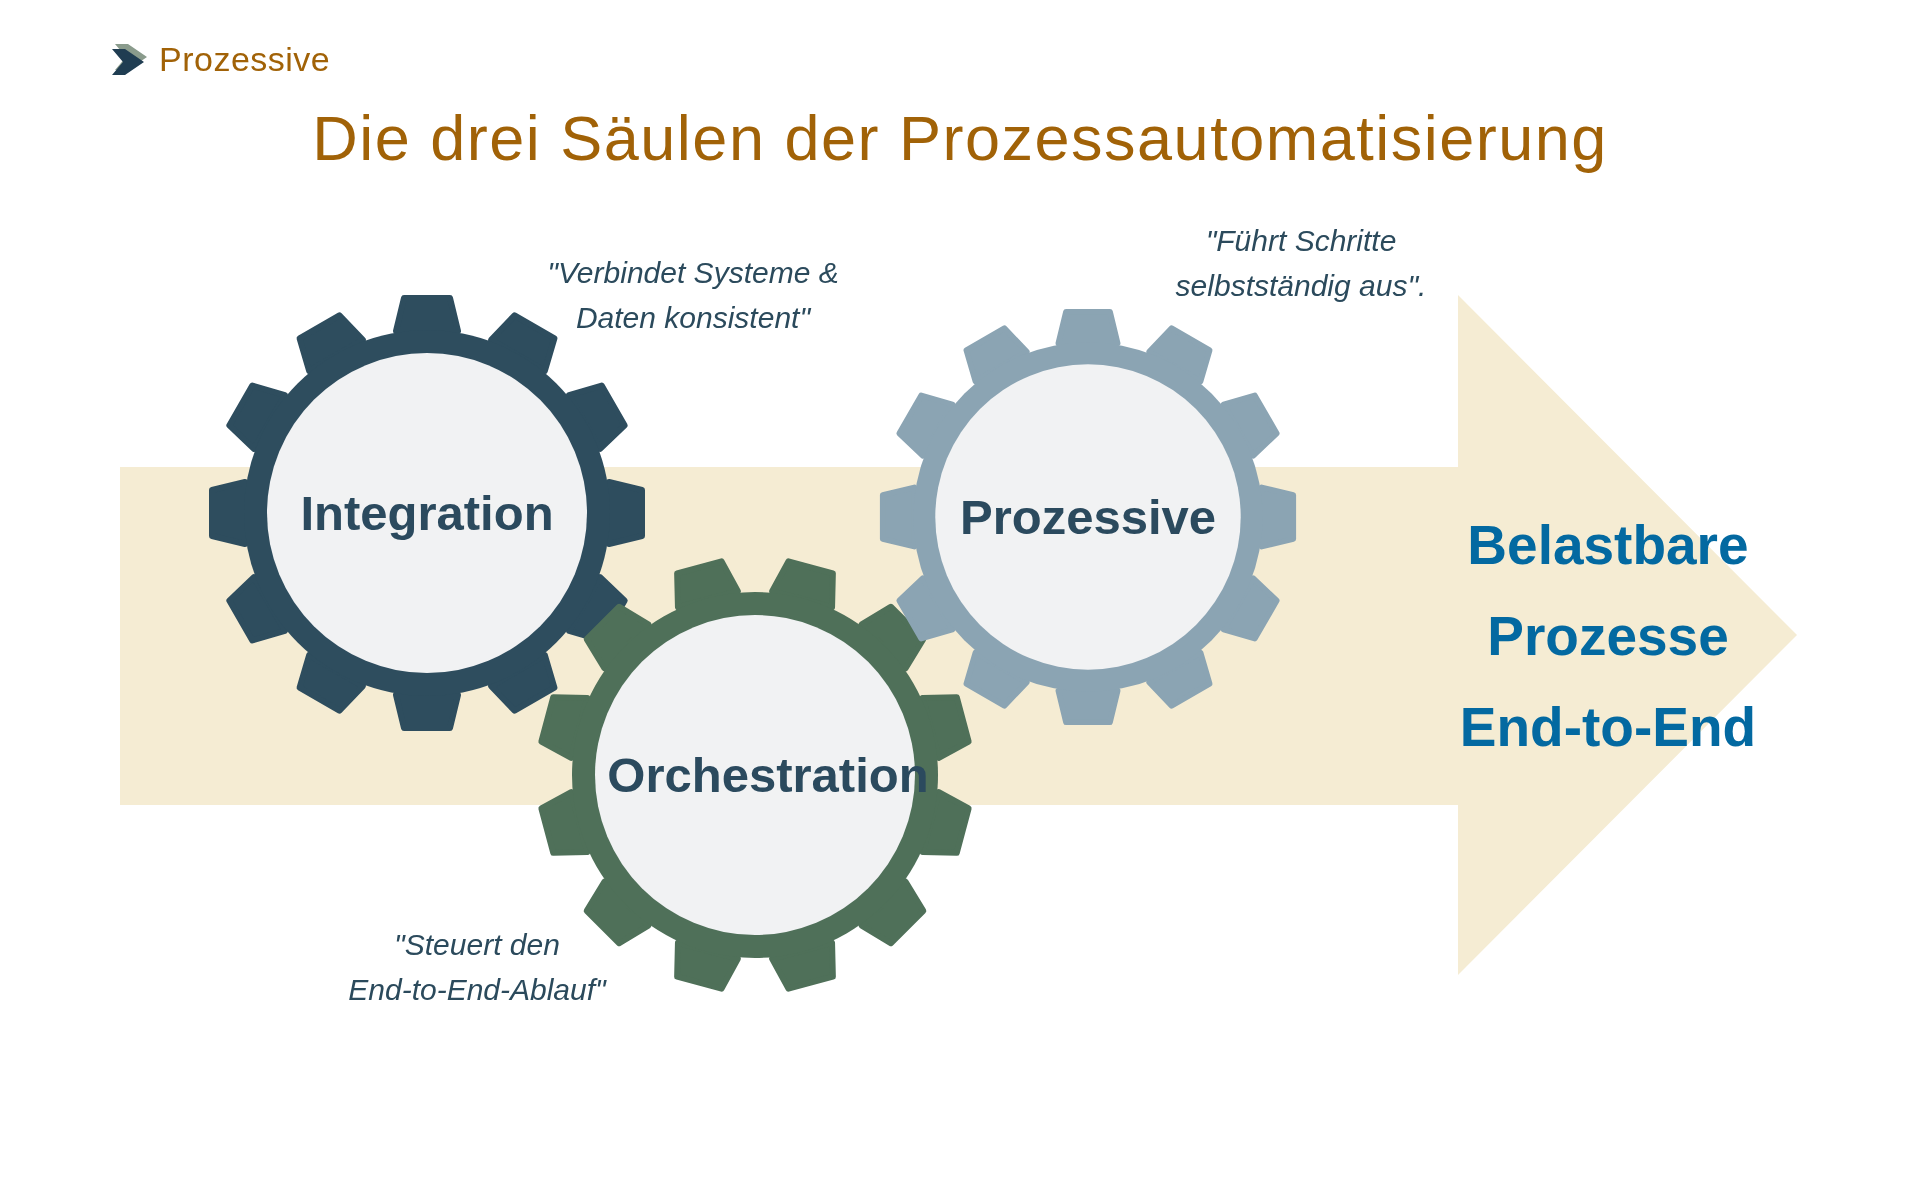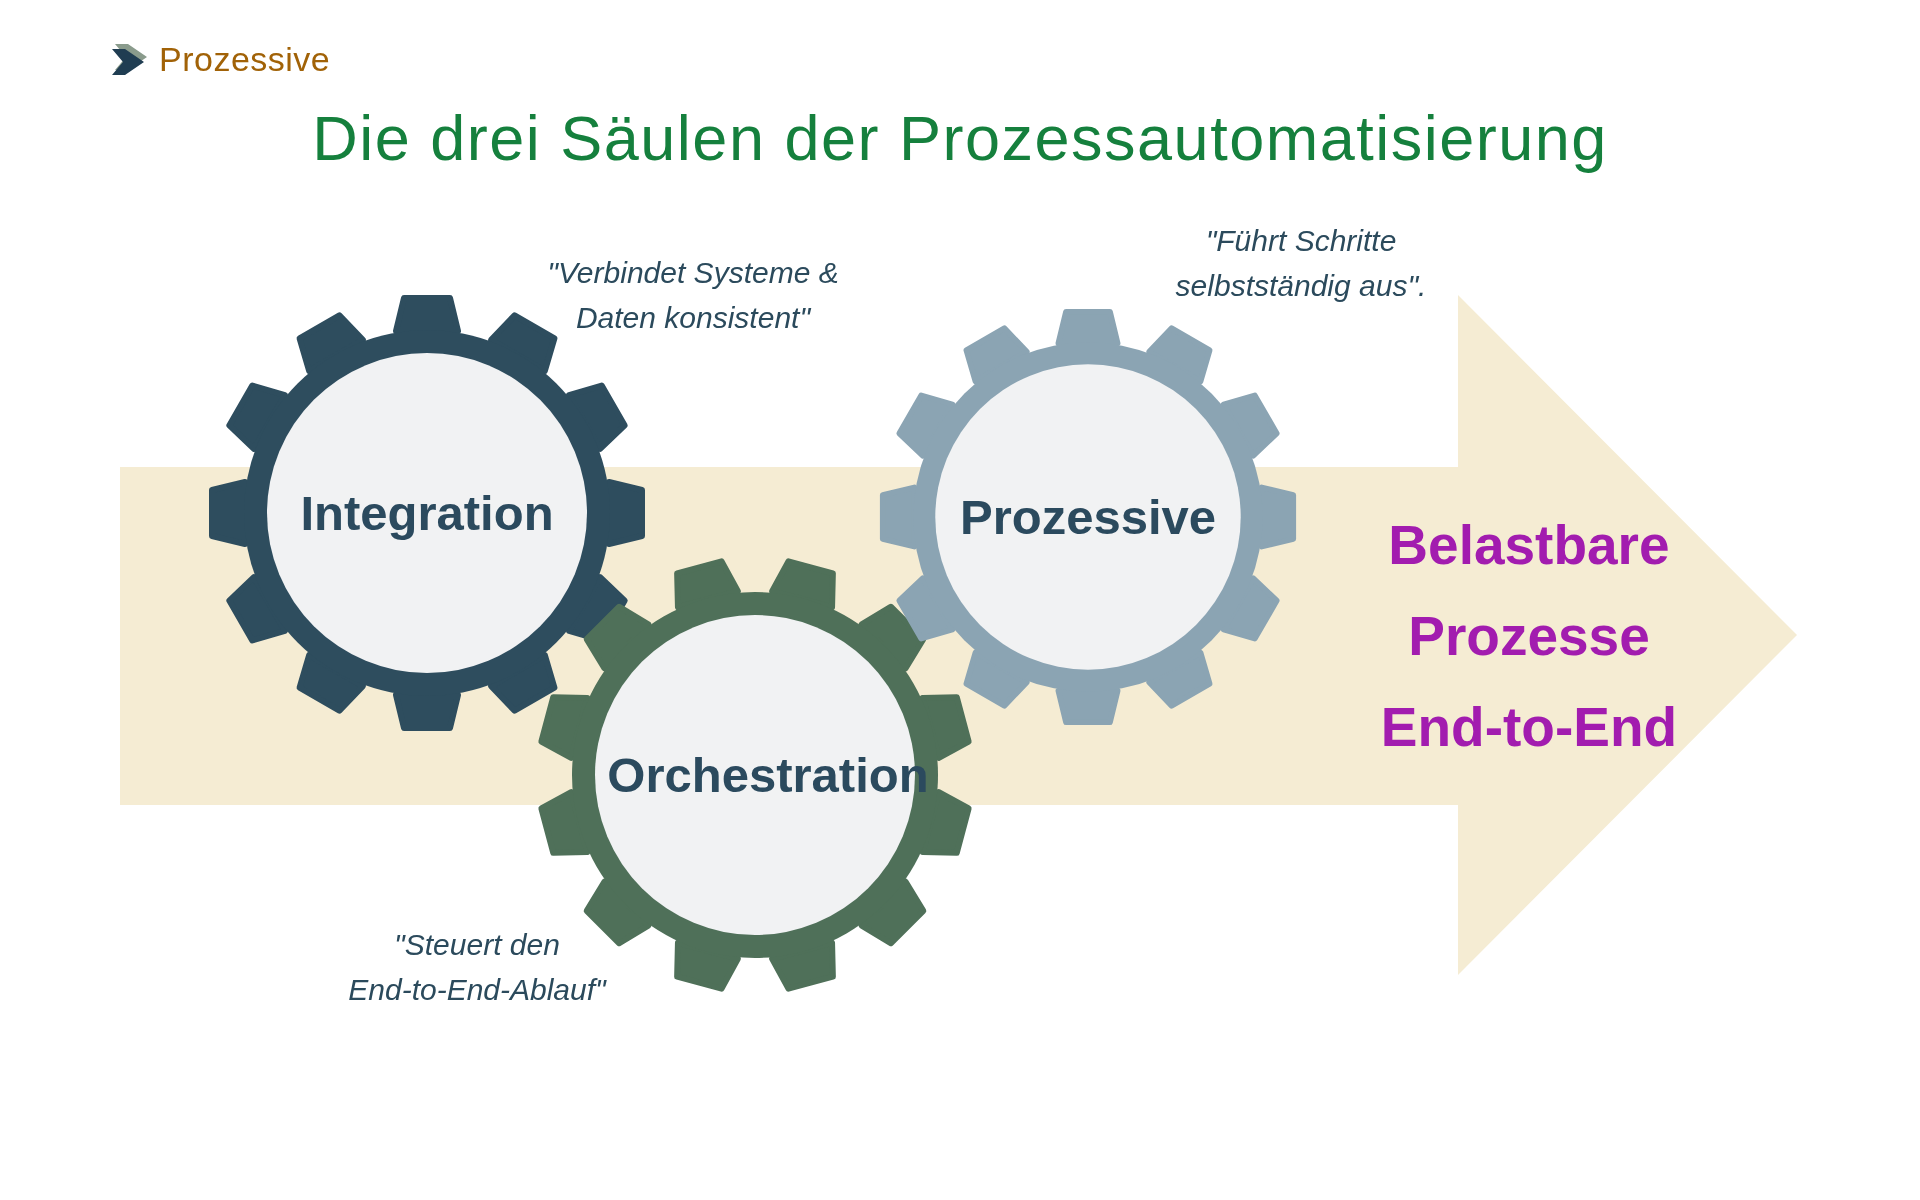--- a/index.html
+++ b/index.html
@@ -34,21 +34,21 @@
   .title {
     position: absolute;
     left: 0;
     top: 102px;
     width: 100%;
     margin: 0;
     text-align: center;
     font-size: 63px;
     font-weight: 300;
     letter-spacing: 1.5px;
-    color: #15803d;
+    color: #a16207;
     z-index: 5;
   }
 
   
   .arrow-layer {
     position: absolute;
     left: 0; top: 0;
     width: 1920px; height: 1200px;
     z-index: 1;
   }
@@ -84,28 +84,28 @@
     color: #2B4A5C;
     z-index: 6;
   }
   .quote-integration   { left: 483px;  top: 250px; }
   .quote-automation    { left: 1091px; top: 218px; }
   .quote-orchestration { left: 267px;  top: 922px; }
 
   
   .arrow-caption {
     position: absolute;
-    left: 1349px;
+    left: 1428px;
     top: 500px;
     width: 360px;
     text-align: center;
     font-size: 55px;
     font-weight: 700;
     line-height: 91px;
-    color: #a21caf;
+    color: #0369a1;
     z-index: 6;
   }
 </style>
 </head>
 <body>
 
 <div class="canvas">
 
   <svg width="0" height="0" style="position:absolute" aria-hidden="true">
     <defs>

